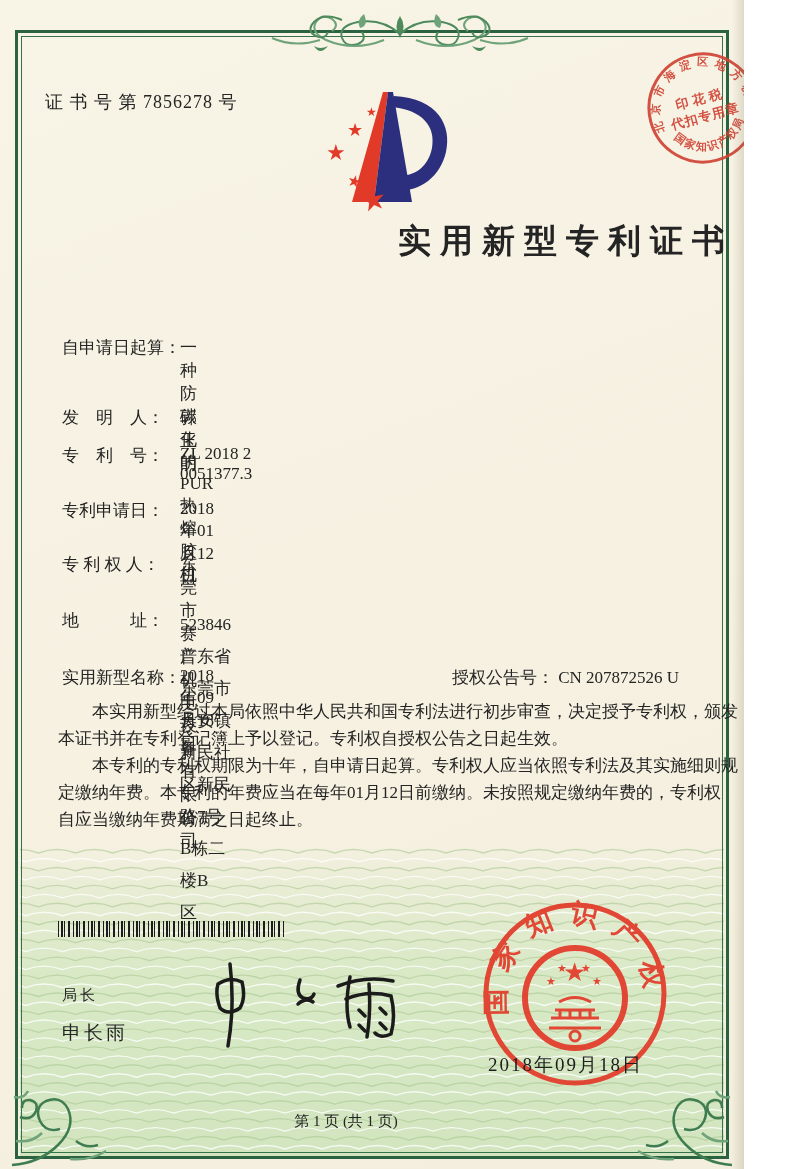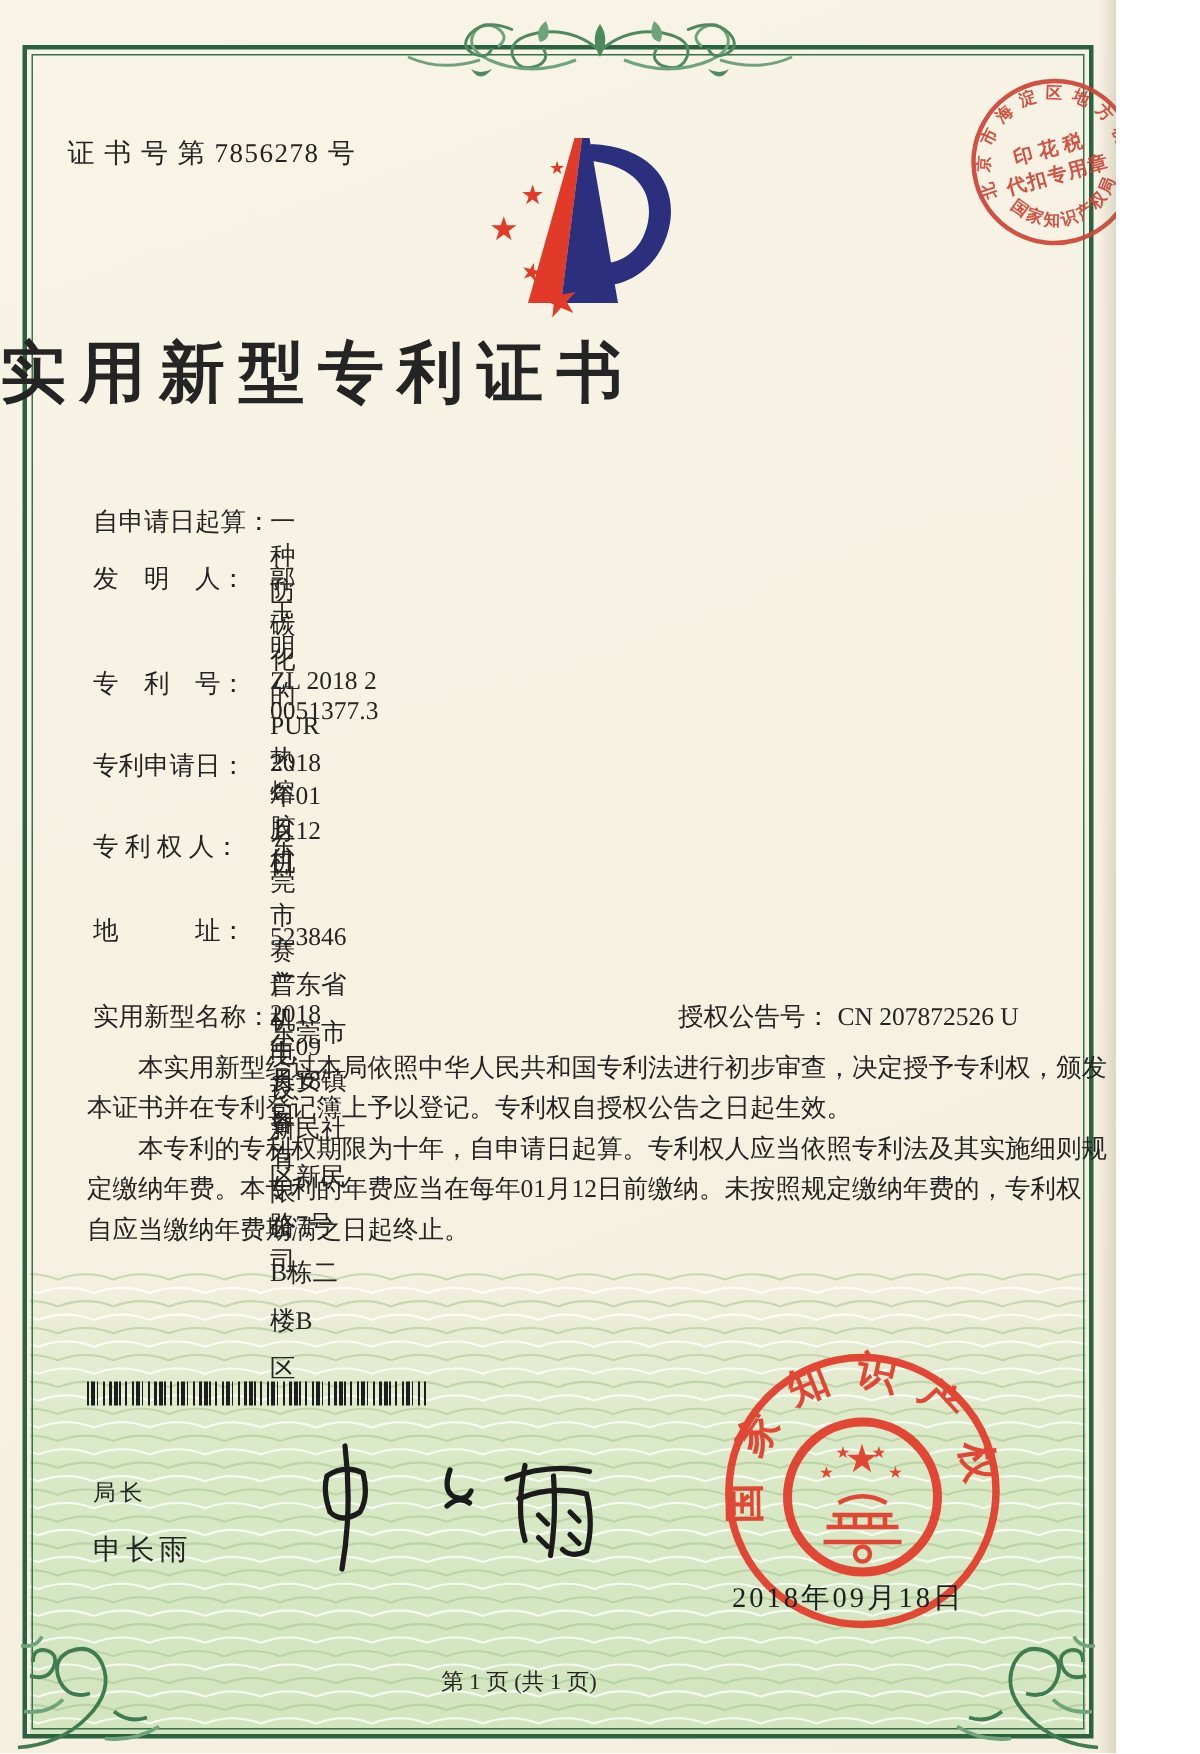--- a/index.html
+++ b/index.html
@@ -18,21 +18,21 @@
   .edge-shadow{position:absolute;top:0;right:0;bottom:0;width:12px;z-index:6;
     background:linear-gradient(90deg,rgba(110,100,70,0) 0%,rgba(110,100,70,.18) 100%);}
   
   .ornament{position:absolute;z-index:2;pointer-events:none;}
   .orn-top{left:250px;top:4px;width:300px;height:58px;}
   .orn-bl{left:6px;bottom:0px;width:115px;height:88px;}
   .orn-br{right:6px;bottom:0px;width:115px;height:88px;transform:scaleX(-1);}
   
   .cert-no{position:absolute;left:45px;top:90px;font-size:18px;letter-spacing:1px;z-index:3;}
   .logo{position:absolute;left:322px;top:88px;width:165px;height:128px;z-index:3;}
-  .title{position:absolute;left:0;right:10px;top:219px;text-align:left;font-size:44px;font-weight:600;letter-spacing:9px;z-index:3;}
+  .title{position:absolute;left:0;right:10px;top:219px;text-align:right;font-size:33px;font-weight:600;letter-spacing:9px;z-index:3;}
   .row{position:absolute;left:62px;font-size:17px;z-index:3;white-space:nowrap;}
   .row .lbl{display:inline-block;}
   .row .val{position:absolute;left:118px;white-space:pre-line;}
   .row-addr .val{line-height:32px;}
   .grant-no-group{position:absolute;left:390px;top:0;}
   .paras{position:absolute;left:58px;top:698px;width:692px;font-size:17px;line-height:27px;z-index:3;}
   .paras p{margin:0;text-indent:2em;white-space:pre-line;}
   .barcode{position:absolute;left:58px;top:921px;width:226px;height:16px;z-index:3;
     background:repeating-linear-gradient(90deg,#1d1d1d 0 1.5px,transparent 1.5px 3px,#1d1d1d 3px 5.5px,transparent 5.5px 6.5px,#1d1d1d 6.5px 7.5px,transparent 7.5px 10.5px,#1d1d1d 10.5px 12px,transparent 12px 15px);}
   .signer-title{position:absolute;left:62px;top:986px;font-size:15px;letter-spacing:3px;z-index:3;}
@@ -167,21 +167,21 @@
       <text x="75" y="88" text-anchor="middle" font-size="13" letter-spacing="1" font-weight="bold">代扣专用章</text>
     </g>
   </svg>
 
   <div class="title">实用新型专利证书</div>
 
   <div class="row" style="top:336px">
     <span class="lbl">自申请日起算：</span>
     <span class="val">一种防碳化的 PUR 热熔胶机</span>
   </div>
-  <div class="row" style="top:374px">
+  <div class="row" style="top:406px">
     <span class="lbl">发　明　人：</span>
     <span class="val">郭玉明</span>
   </div>
   <div class="row" style="top:444px">
     <span class="lbl">专　利　号：</span>
     <span class="val">ZL 2018 2 0051377.3</span>
   </div>
   <div class="row" style="top:499px">
     <span class="lbl">专利申请日：</span>
     <span class="val">2018年01月12日</span>

